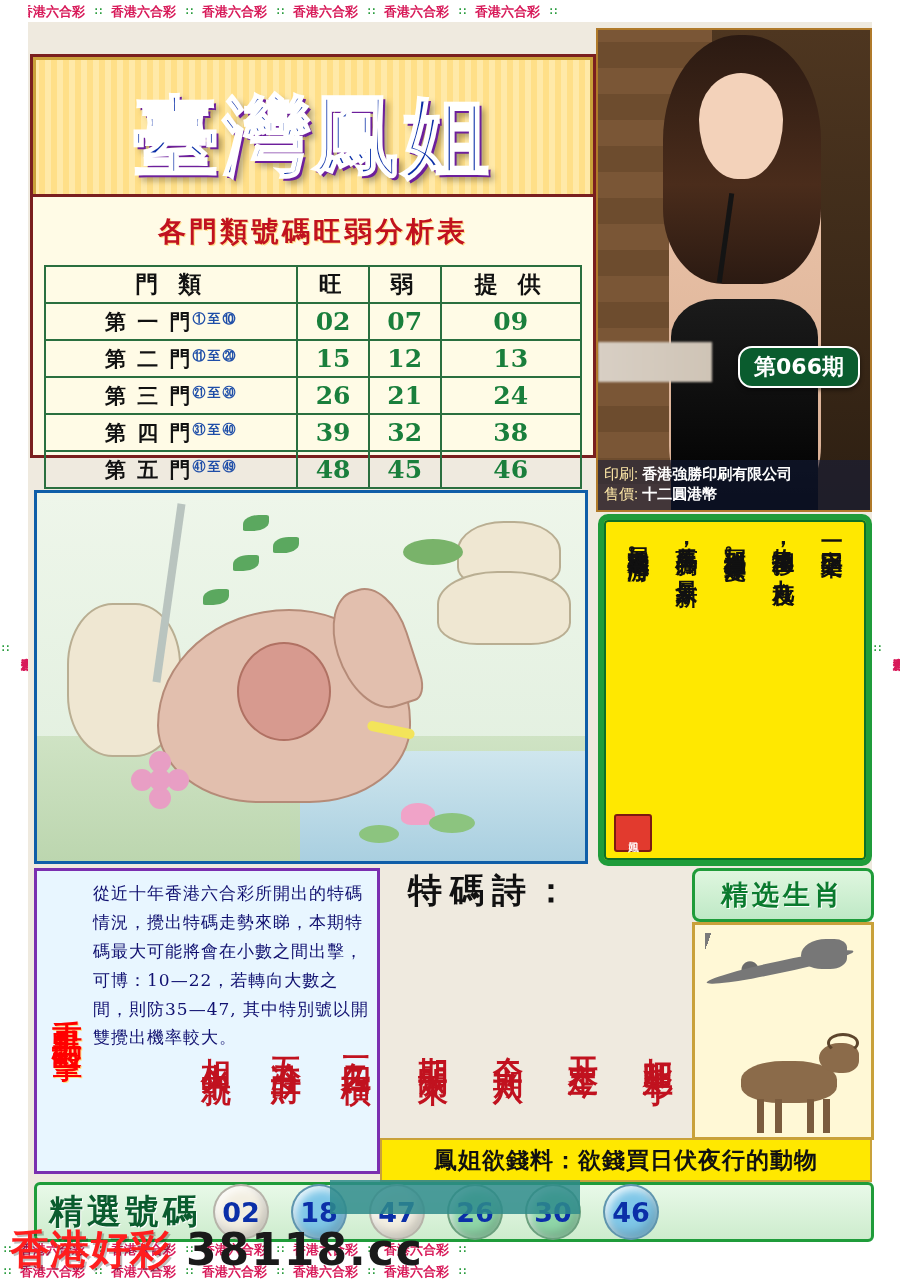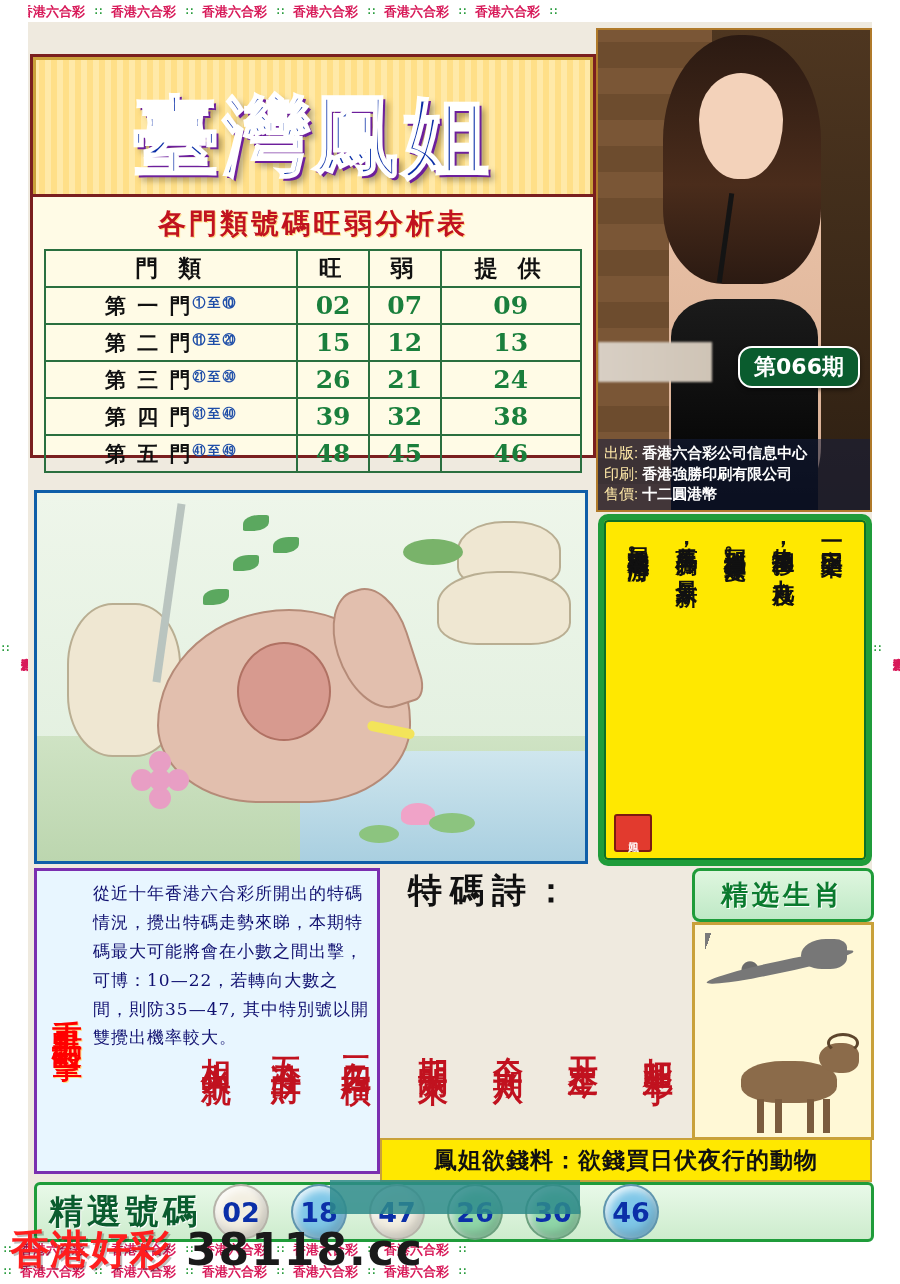--- a/index.html
+++ b/index.html
@@ -126,21 +126,21 @@
   .imprint .lbl{color:#ffe9a8;}
   .imprint .val{color:#fff;font-weight:bold;}
   .imprint .row{white-space:nowrap;}
 
   
   .analysis{
     position:absolute;left:2px;top:172px;width:560px;height:258px;
     background:#fffbe6;border:3px solid #7a1f1f;
   }
   .analysis h2{
-    margin:4px;text-align:center;font-size:28px;font-weight:bold;
+    margin:12px;text-align:center;font-size:28px;font-weight:bold;
     color:#c1121f;padding:4px 0 2px 0;letter-spacing:3px;
     font-family:"DejaVu Serif", serif;
     text-shadow:1px 1px 0 #ffe08a;
   }
   table.grid{
     width:96%;margin:0 auto;border-collapse:collapse;
     font-family:"DejaVu Serif", serif;
   }
   table.grid th,table.grid td{
     border:2px solid #2a6f3f;
@@ -412,24 +412,20 @@
       <div class="wallA"></div>
       <div class="wallB"></div>
       <div class="person"></div>
       <div class="hair"></div>
       <div class="face"></div>
       <div class="strap"></div>
       <div class="dress"></div>
       <div class="blur"></div>
       <div class="issue-badge">第066期</div>
       <div class="imprint">
-        <div class="row">
-          <span class="lbl">出版:</span>
-          <span class="val">香港六合彩公司信息中心</span>
-        </div>
         <div class="row">
           <span class="lbl">印刷:</span>
           <span class="val">香港強勝印刷有限公司</span>
         </div>
         <div class="row">
           <span class="lbl">售價:</span>
           <span class="val">十二圓港幣</span>
         </div>
       </div>
     </div>

